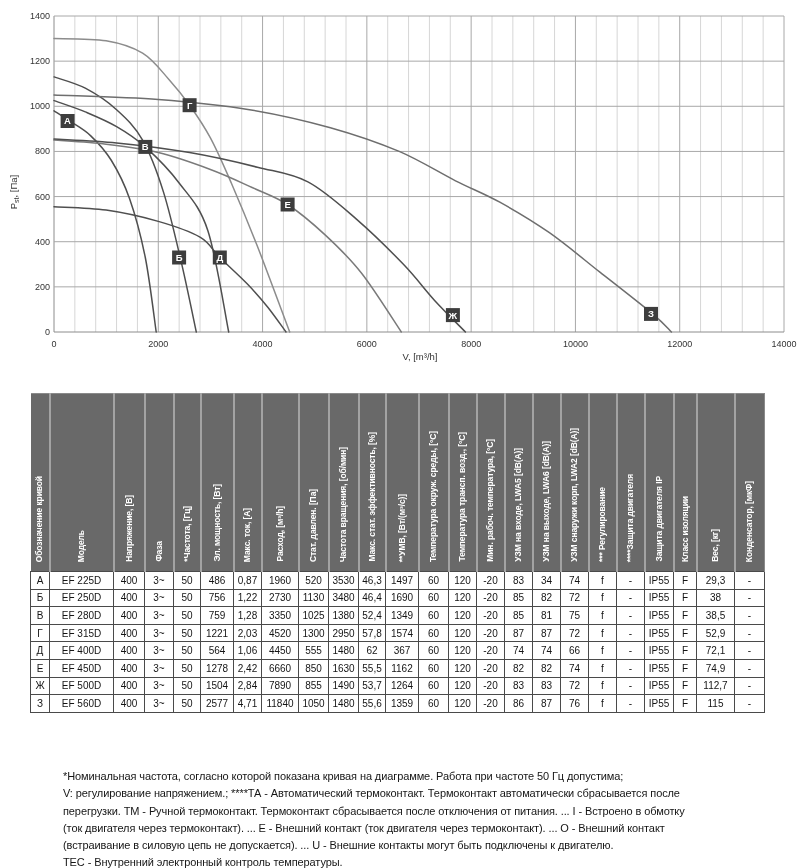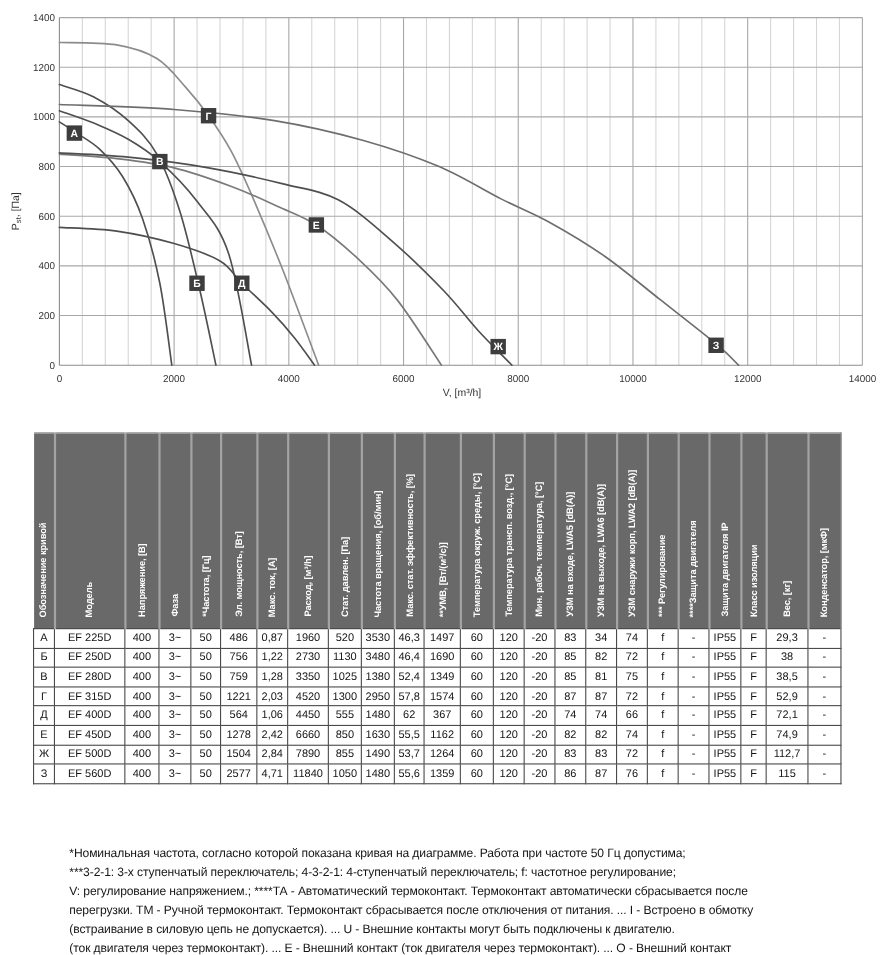--- a/index.html
+++ b/index.html
@@ -405,20 +405,19 @@
           <td>-</td>
           <td>IP55</td>
           <td>F</td>
           <td>115</td>
           <td>-</td>
         </tr>
       </tbody>
   </table>
   <div id="footnotes">
       <div class="fline">*Номинальная частота, согласно которой показана кривая на диаграмме. Работа при частоте 50 Гц допустима;</div>
-      <div class="fline">***3-2-1: 3-х ступенчатый переключатель; 4-3-2-1: 4-ступенчатый переключатель; f: частотное регулирование;</div>
       <div class="fline">V: регулирование напряжением.; ****ТА - Автоматический термоконтакт. Термоконтакт автоматически сбрасывается после</div>
       <div class="fline">перегрузки. ТМ - Ручной термоконтакт. Термоконтакт сбрасывается после отключения от питания. ... I - Встроено в обмотку</div>
+      <div class="fline">(ток двигателя через термоконтакт). ... Е - Внешний контакт (ток двигателя через термоконтакт). ... О - Внешний контакт</div>
       <div class="fline">(встраивание в силовую цепь не допускается). ... U - Внешние контакты могут быть подключены к двигателю.</div>
-      <div class="fline">(ток двигателя через термоконтакт). ... Е - Внешний контакт (ток двигателя через термоконтакт). ... О - Внешний контакт</div>
       <div class="fline">ТЕС - Внутренний электронный контроль температуры.</div>
     </div>
 </div>
 
 </body></html>

